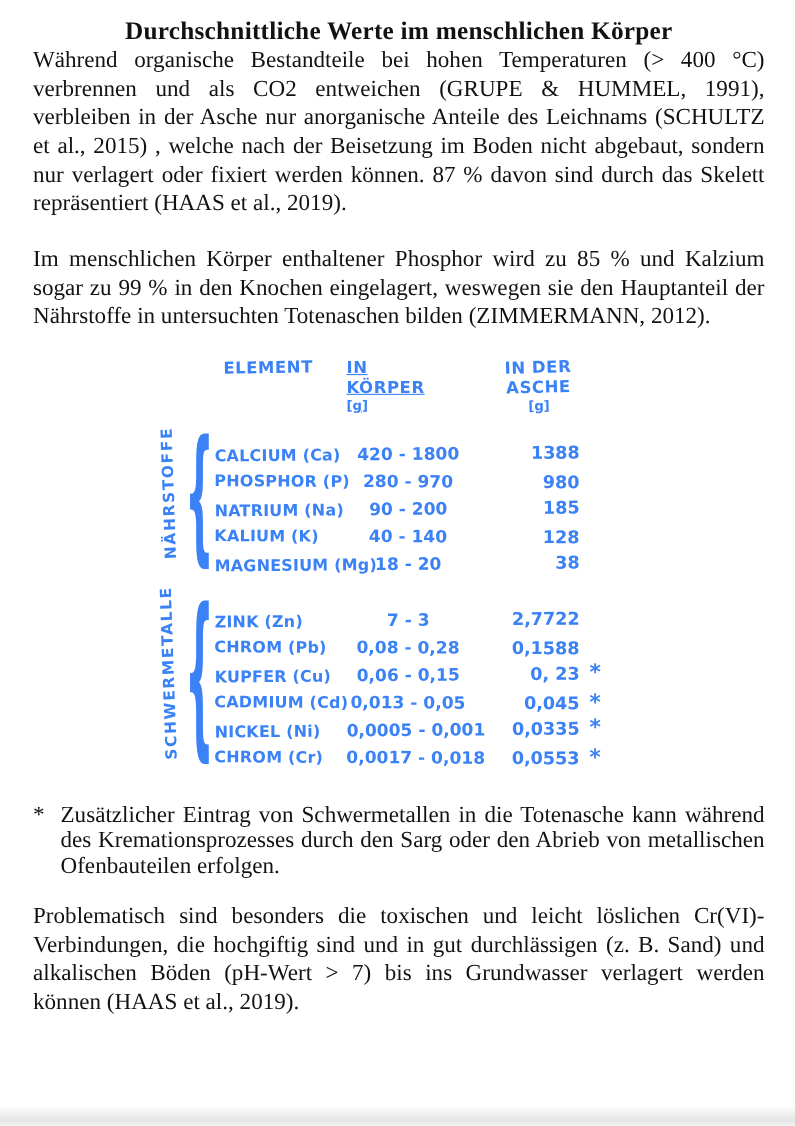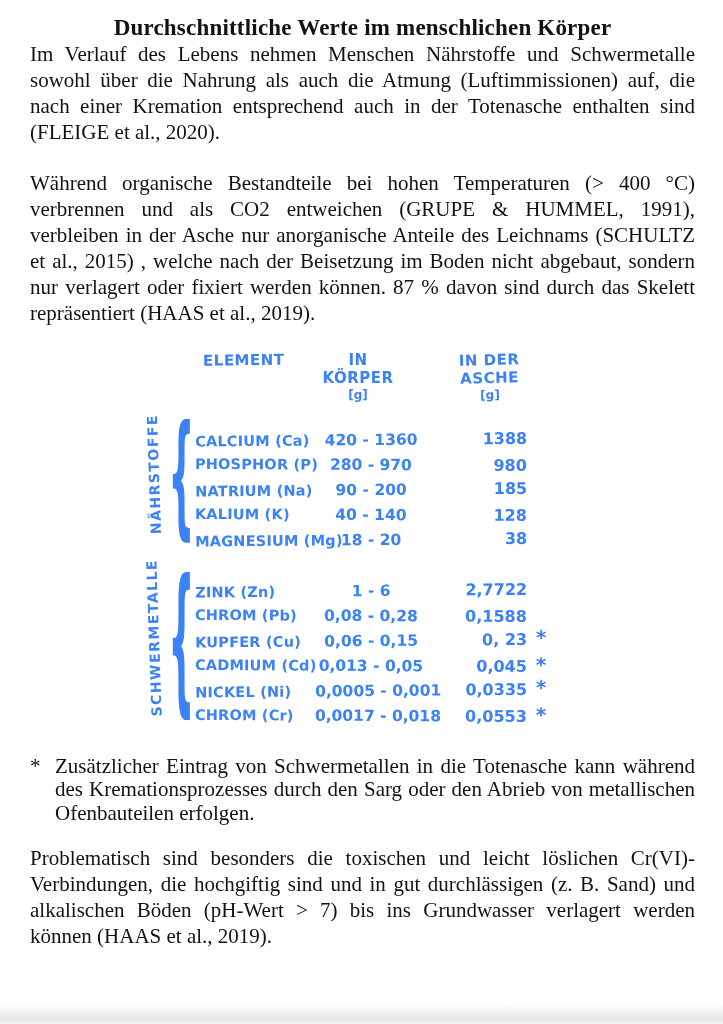--- a/index.html
+++ b/index.html
@@ -34,21 +34,21 @@
     color: #3b82f6;
   }
   .hw-head {
     display: flex;
     align-items: flex-start;
     margin-bottom: 10px;
     font-weight: bold;
   }
   .hw-head .h-spacer { width: 55px; }
   .hw-head .h-element { width: 120px; font-size: 15px; padding-left: 8px; transform: rotate(-0.8deg); }
-  .hw-head .h-koerper { width: 112px; text-align: center; padding-right: 26px; }
+  .hw-head .h-koerper { width: 112px; padding-right: 26px; text-decoration: underline; }
   .hw-head .h-asche   { width: 125px; text-align: center; transform: rotate(-1.6deg); }
   .hw-head .h-main { font-size: 15px; letter-spacing: 0.5px; }
   .hw-head .h-unit { font-size: 12px; margin-top: 1px; }
   .hw-group { display: flex; align-items: center; }
   .hw-group.second { margin-top: 22px; }
   .g-label {
     width: 28px;
     display: flex;
     align-items: center;
     justify-content: center;
@@ -103,24 +103,24 @@
     pointer-events: none;
   }
 </style>
 </head>
 <body>
 
 <div class="doc">
 
   <h1 class="title">Durchschnittliche Werte im menschlichen Körper</h1>
 
-  <p class="body-par">Im Verlauf des Lebens nehmen Menschen Nährstoffe und Schwermetalle sowohl über die Nahrung als auch die Atmung (Luftimmissionen) auf, die nach einer Kremation entsprechend auch in der Totenasche enthalten sind (FLEIGE et al., 2020).</p>
 
   <p class="body-par">Während organische Bestandteile bei hohen Temperaturen (&gt; 400 °C) verbrennen und als CO2 entweichen (GRUPE &amp; HUMMEL, 1991), verbleiben in der Asche nur anorganische Anteile des Leichnams (SCHULTZ et al., 2015) , welche nach der Beisetzung im Boden nicht abgebaut, sondern nur verlagert oder fixiert werden können. 87 % davon sind durch das Skelett repräsentiert (HAAS et al., 2019).</p>
 
+  <p class="body-par">Im menschlichen Körper enthaltener Phosphor wird zu 85 % und Kalzium sogar zu 99 % in den Knochen eingelagert, weswegen sie den Hauptanteil der Nährstoffe in untersuchten Totenaschen bilden (ZIMMERMANN, 2012).</p>
 
   <div class="hw-table">
 
     <div class="hw-head">
       <div class="h-spacer"></div>
       <div class="h-element h-main">ELEMENT</div>
       <div class="h-koerper">
         <div class="h-main">IN KÖRPER</div>
         <div class="h-unit">[g]</div>
       </div>
@@ -133,21 +133,21 @@
     <div class="hw-group first">
       <div class="g-label">
         <span>NÄHRSTOFFE</span>
       </div>
       <div class="g-brace">
         <span>{</span>
       </div>
       <div class="g-rows">
         <div class="trow">
           <div class="c-element">CALCIUM (Ca)</div>
-          <div class="c-koerper">420 - 1360</div>
+          <div class="c-koerper">420 - 1800</div>
           <div class="c-asche">1388</div>
           <div class="c-ast"></div>
         </div>
         <div class="trow">
           <div class="c-element">PHOSPHOR (P)</div>
           <div class="c-koerper">280 - 970</div>
           <div class="c-asche">980</div>
           <div class="c-ast"></div>
         </div>
         <div class="trow">
@@ -174,21 +174,21 @@
     <div class="hw-group second">
       <div class="g-label">
         <span>SCHWERMETALLE</span>
       </div>
       <div class="g-brace">
         <span>{</span>
       </div>
       <div class="g-rows">
         <div class="trow">
           <div class="c-element">ZINK (Zn)</div>
-          <div class="c-koerper">1 - 6</div>
+          <div class="c-koerper">7 - 3</div>
           <div class="c-asche">2,7722</div>
           <div class="c-ast"></div>
         </div>
         <div class="trow">
           <div class="c-element">CHROM (Pb)</div>
           <div class="c-koerper">0,08 - 0,28</div>
           <div class="c-asche">0,1588</div>
           <div class="c-ast"></div>
         </div>
         <div class="trow">

